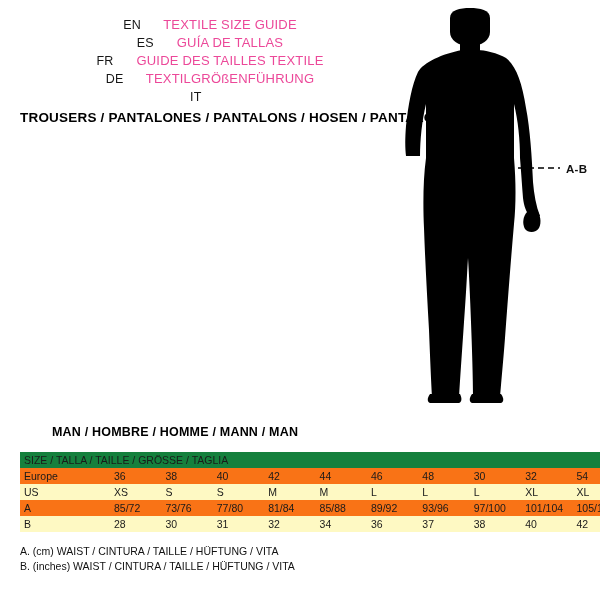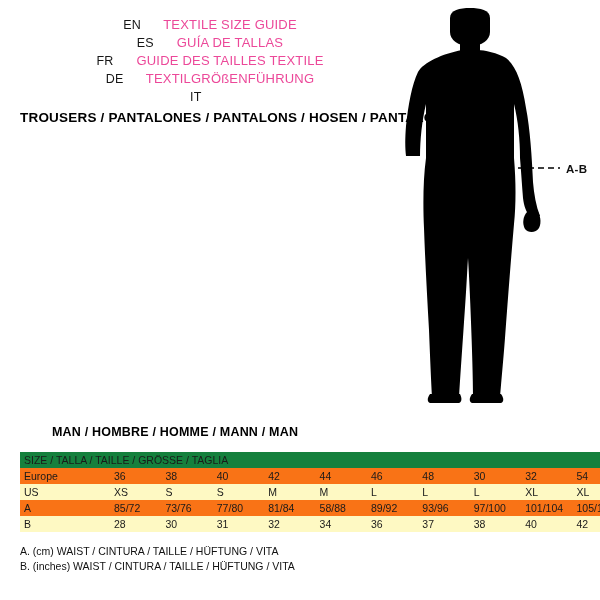--- a/index.html
+++ b/index.html
@@ -242,21 +242,21 @@
           <td class="data-col">XL</td>
           <td class="data-col">XL</td>
 
         </tr>
         <tr class="row-plain">
           <td class="label-col">A</td>
           <td class="data-col">85/72</td>
           <td class="data-col">73/76</td>
           <td class="data-col">77/80</td>
           <td class="data-col">81/84</td>
-          <td class="data-col">58/88</td>
+          <td class="data-col">85/88</td>
           <td class="data-col">89/92</td>
           <td class="data-col">93/96</td>
           <td class="data-col">97/100</td>
           <td class="data-col">101/104</td>
           <td class="data-col">105/108</td>
 
         </tr>
         <tr class="row-alt">
           <td class="label-col">B</td>
           <td class="data-col">28</td>

